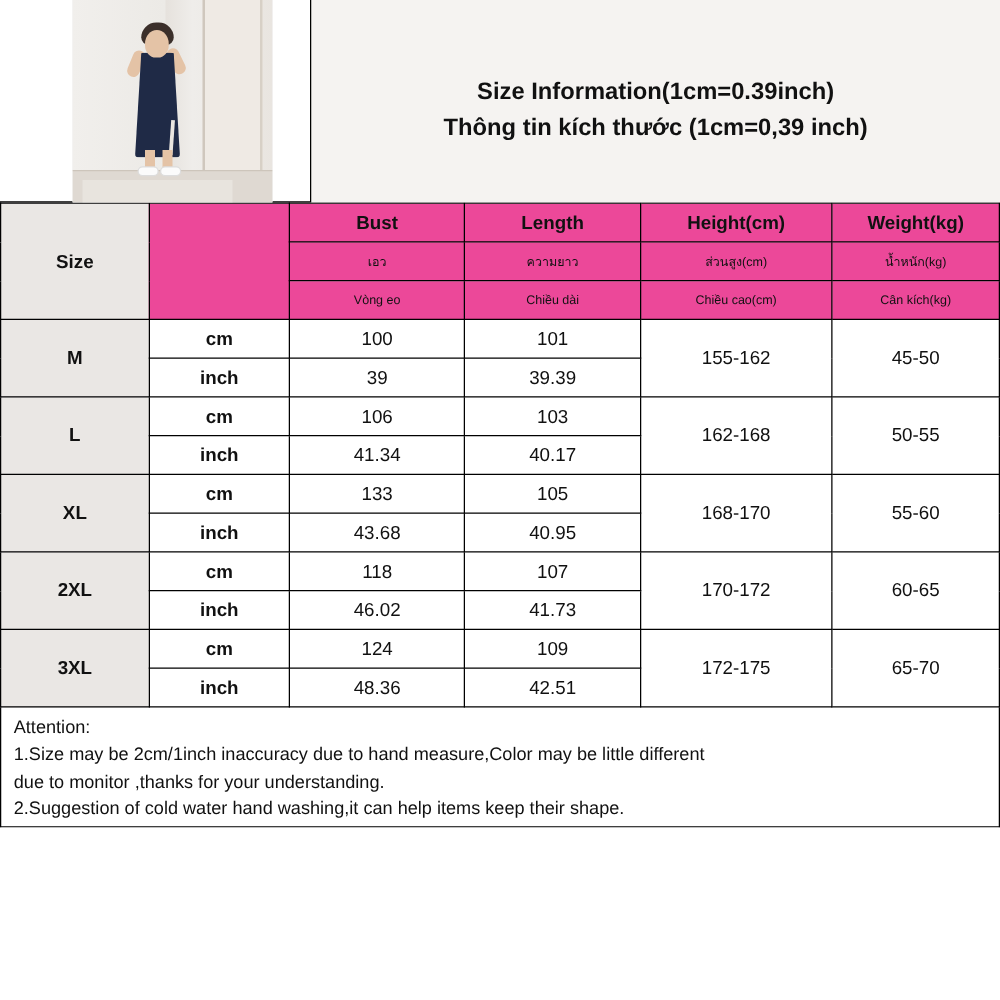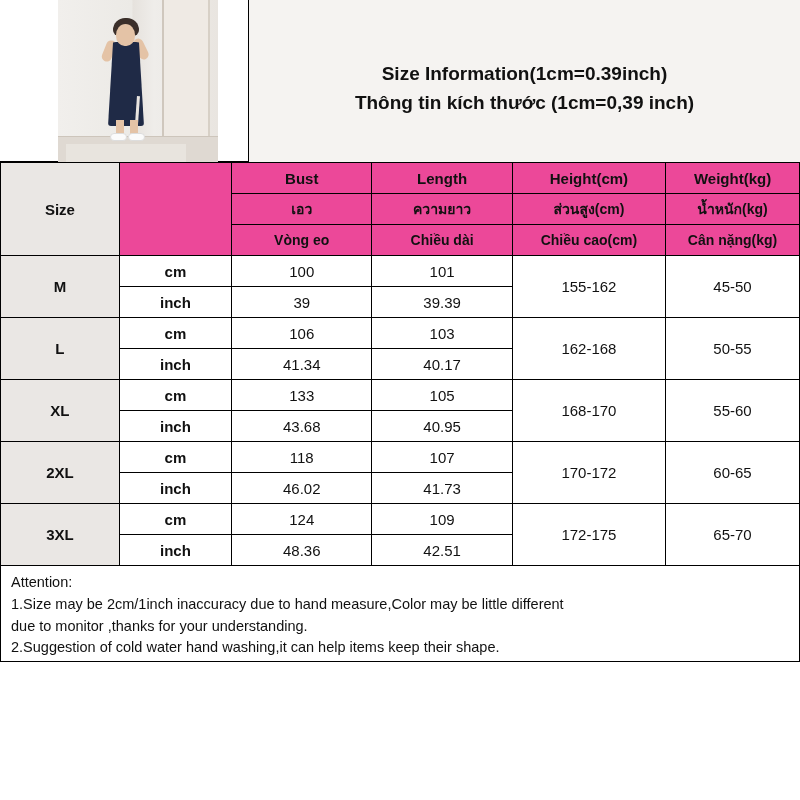--- a/index.html
+++ b/index.html
@@ -133,21 +133,21 @@
   .col-bust   { width: 130px; }
   .col-length { width: 130px; }
   .col-height { width: 142px; }
   .col-weight { width: 124px; }
 
   td.hdr {
     background: #ec4899;
     font-weight: bold;
     font-size: 15px;
   }
-  td.hdr.thin { font-weight: bold; font-size: 14px; }
+  td.hdr.thin { font-weight: normal; font-size: 10px; }
   td.size-cell {
     background: #eae7e4;
     font-weight: bold;
     font-size: 17px;
   }
   td.size-word {
     background: #eae7e4;
     font-weight: bold;
     font-size: 23px;
     margin-top: 19px;
@@ -224,21 +224,21 @@
       <tr>
         <td class="hdr thin th-th">เอว</td>
         <td class="hdr thin th-th">ความยาว</td>
         <td class="hdr thin th-th">ส่วนสูง(cm)</td>
         <td class="hdr thin th-th">น้ำหนัก(kg)</td>
       </tr>
       <tr>
         <td class="hdr thin">Vòng eo</td>
         <td class="hdr thin">Chiều dài</td>
         <td class="hdr thin">Chiều cao(cm)</td>
-        <td class="hdr thin">Cân nặng(kg)</td>
+        <td class="hdr thin">Cân kích(kg)</td>
       </tr>
 
       <tr>
         <td class="size-cell" rowspan="2">M</td>
         <td class="unit-cell">cm</td>
         <td class="val">100</td>
         <td class="val">101</td>
         <td class="span-cell" rowspan="2">155-162</td>
         <td class="span-cell" rowspan="2">45-50</td>
       </tr>

